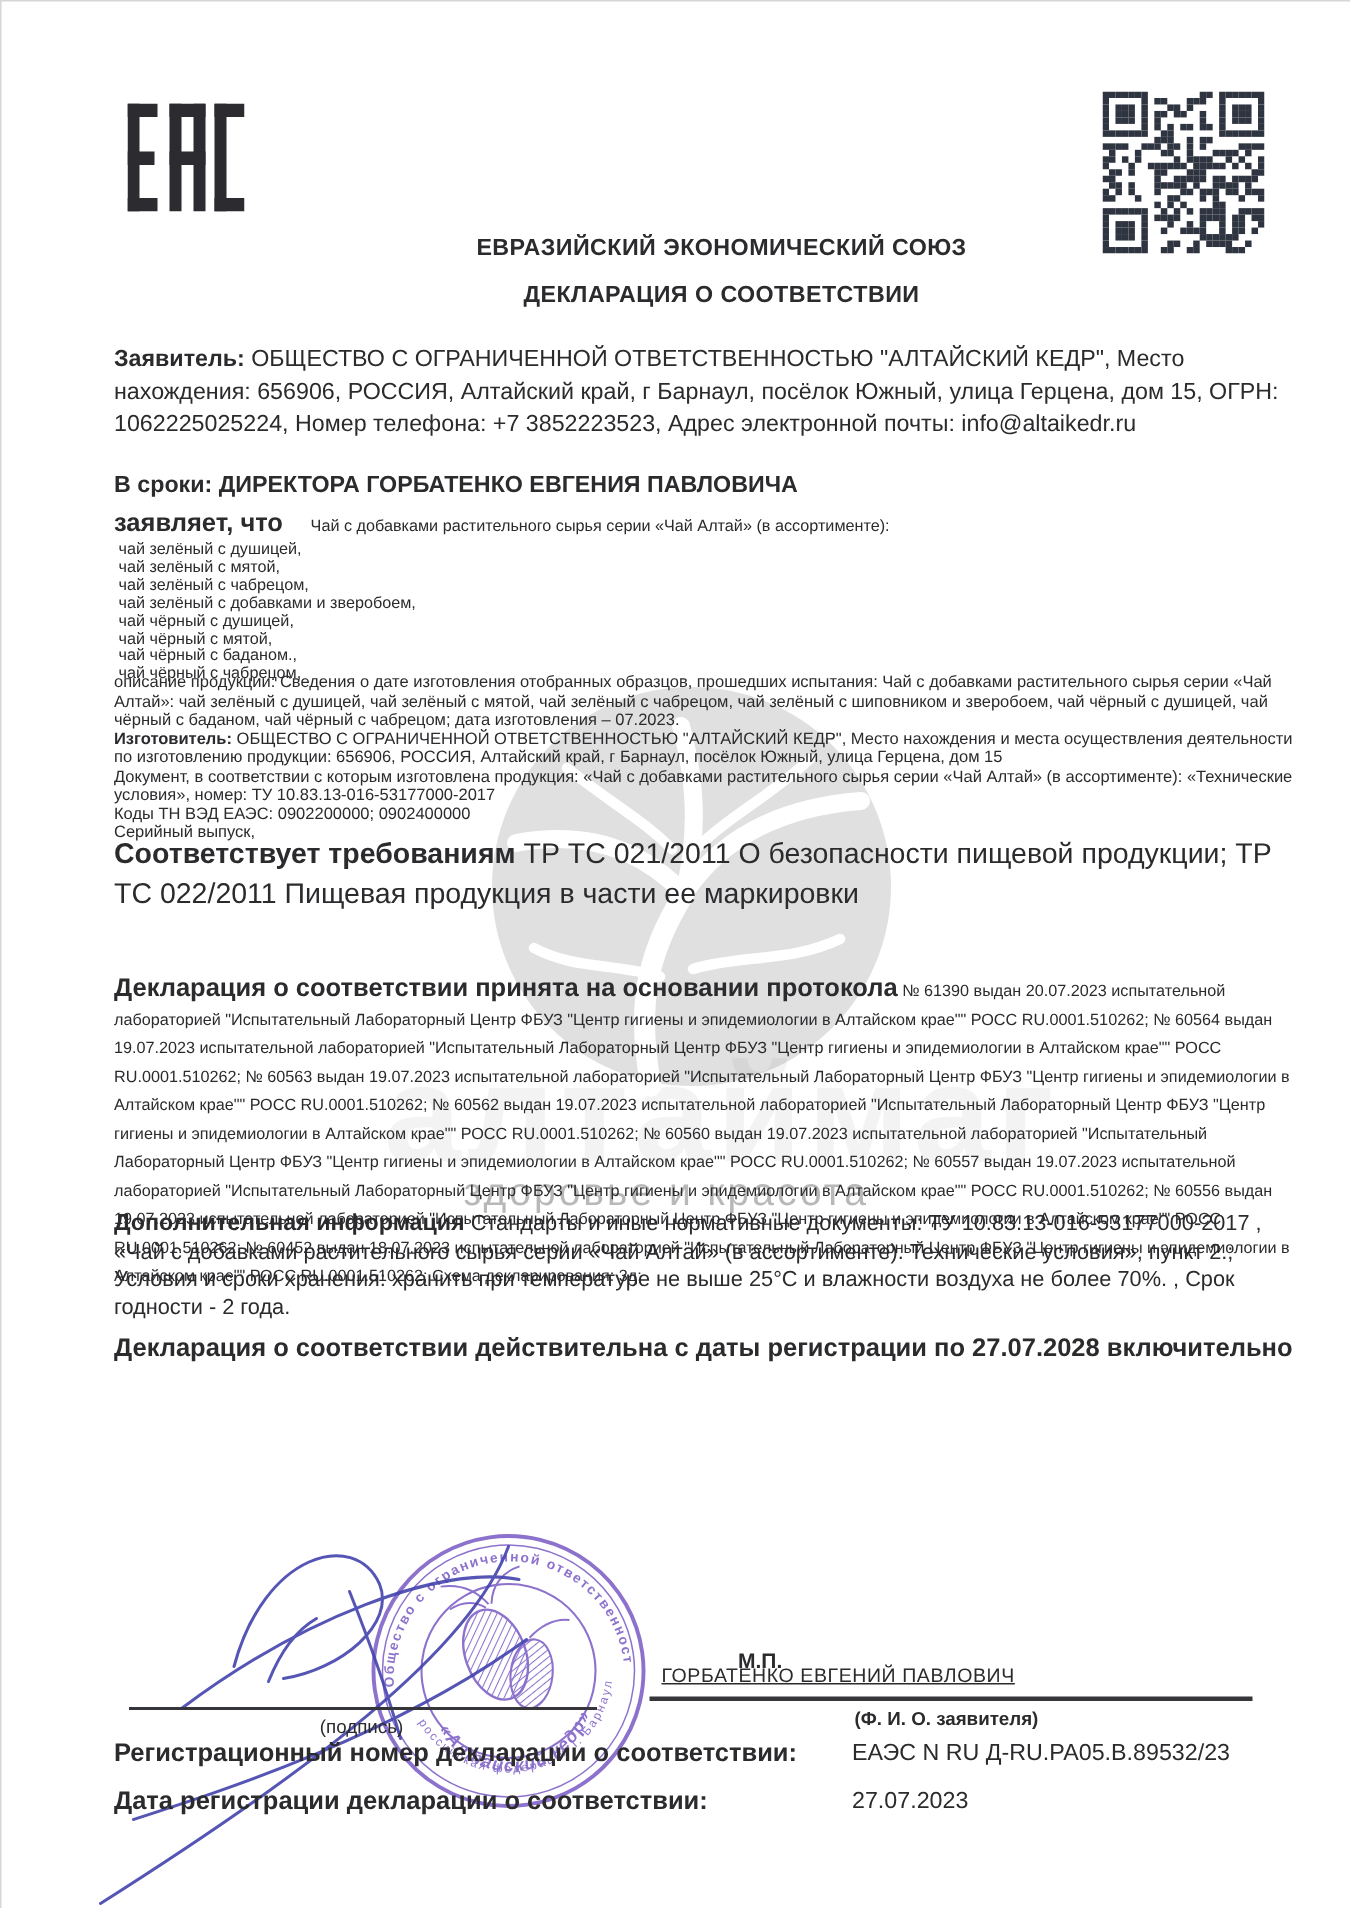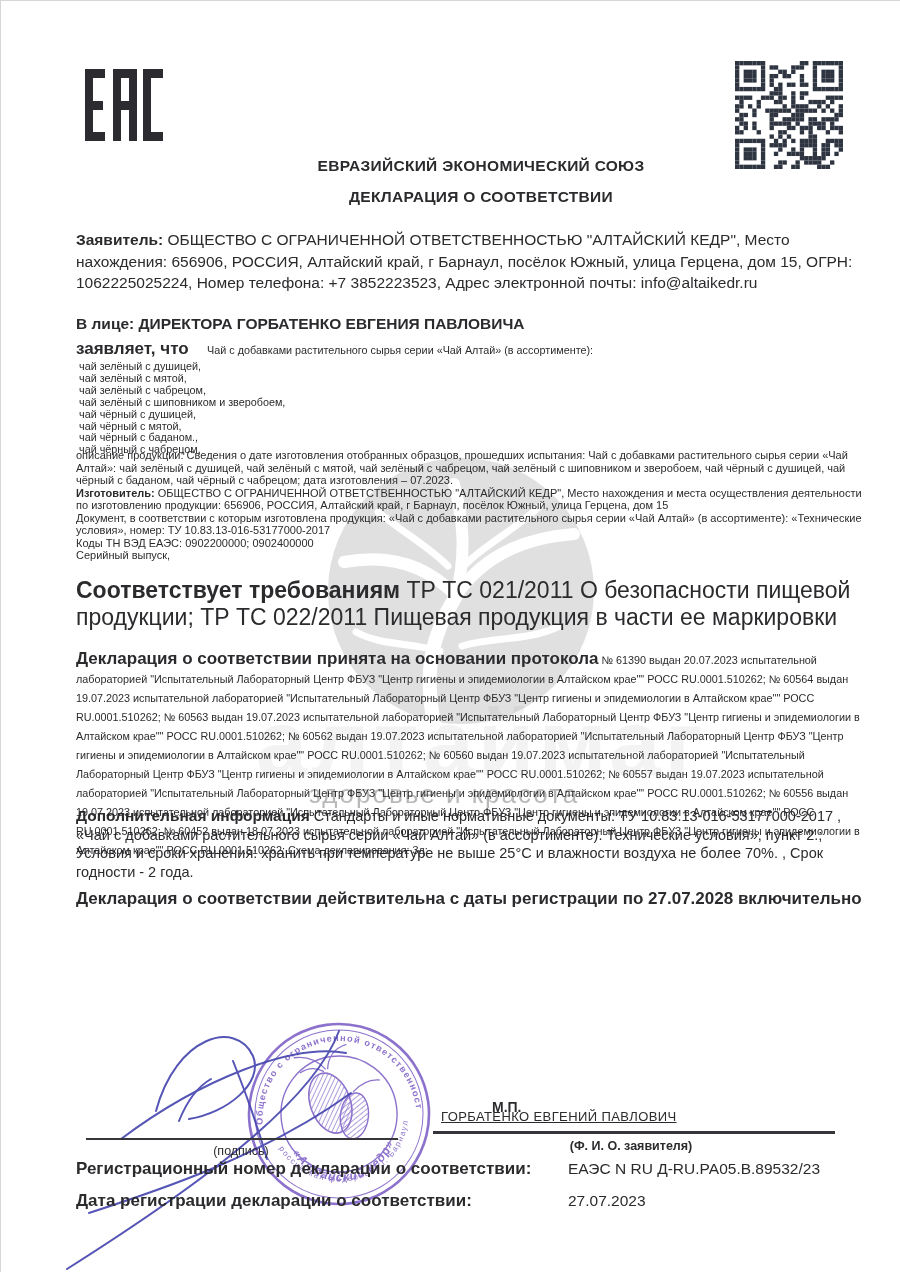--- a/index.html
+++ b/index.html
@@ -379,48 +379,48 @@
       <rect x="21" y="24" width="1" height="1" fill="#2e3440"></rect>
     </svg>
 
   <div class="abs title center" style="left:60px;top:156px;width:840px;">ЕВРАЗИЙСКИЙ ЭКОНОМИЧЕСКИЙ СОЮЗ</div>
   <div class="abs title center" style="left:60px;top:187px;width:840px;">ДЕКЛАРАЦИЯ О СООТВЕТСТВИИ</div>
 
   <div class="abs body-text" style="left:75px;top:228px;">
     <span class="b">Заявитель:</span><span> ОБЩЕСТВО С ОГРАНИЧЕННОЙ ОТВЕТСТВЕННОСТЬЮ "АЛТАЙСКИЙ КЕДР", Место нахождения: 656906, РОССИЯ, Алтайский край, г Барнаул, посёлок Южный, улица Герцена, дом 15, ОГРН: 1062225025224, Номер телефона: +7 3852223523, Адрес электронной почты: info@altaikedr.ru</span>
   </div>
   <div class="abs body-text b" style="left:75px;top:312px;">
-    <span>В лице:</span><span> ДИРЕКТОРА ГОРБАТЕНКО ЕВГЕНИЯ ПАВЛОВИЧА</span>
+    <span>В сроки:</span><span> ДИРЕКТОРА ГОРБАТЕНКО ЕВГЕНИЯ ПАВЛОВИЧА</span>
   </div>
 
   <div class="abs" style="left:75px;top:338px;width:790px;">
     <span class="h17">заявляет, что</span>
     <span class="tiny-list" style="margin-left:14px;">Чай с добавками растительного сырья серии «Чай Алтай» (в ассортименте):</span>
   </div>
 
   <div class="abs tiny-list" style="left:78px;top:360px;width:500px;">
     <div>чай зелёный с душицей,</div>
     <div>чай зелёный с мятой,</div>
     <div>чай зелёный с чабрецом,</div>
-    <div>чай зелёный с шиповником и зверобоем,</div>
+    <div>чай зелёный с добавками и зверобоем,</div>
     <div>чай чёрный с душицей,</div>
     <div>чай чёрный с мятой,</div>
     <div>чай чёрный с баданом.,</div>
     <div>чай чёрный с чабрецом,</div>
   </div>
 
   <div class="abs small-text" style="left:75px;top:448px;">
     <div><span>описание продукции: Сведения о дате изготовления отобранных образцов, прошедших испытания: Чай с добавками растительного сырья серии «Чай Алтай»: чай зелёный с душицей, чай зелёный с мятой, чай зелёный с чабрецом, чай зелёный с шиповником и зверобоем, чай чёрный с душицей, чай чёрный с баданом, чай чёрный с чабрецом; дата изготовления – 07.2023.</span></div>
     <div><span class="b">Изготовитель:</span><span> ОБЩЕСТВО С ОГРАНИЧЕННОЙ ОТВЕТСТВЕННОСТЬЮ "АЛТАЙСКИЙ КЕДР", Место нахождения и места осуществления деятельности по изготовлению продукции: 656906, РОССИЯ, Алтайский край, г Барнаул, посёлок Южный, улица Герцена, дом 15</span></div>
     <div><span>Документ, в соответствии с которым изготовлена продукция: «Чай с добавками растительного сырья серии «Чай Алтай» (в ассортименте): «Технические условия», номер: ТУ 10.83.13-016-53177000-2017</span></div>
     <div><span>Коды ТН ВЭД ЕАЭС: 0902200000; 0902400000</span></div>
     <div><span>Серийный выпуск,</span></div>
   </div>
 
-  <div class="abs" style="left:75px;top:576px;width:788px;font-size:23px;line-height:27px;">
+  <div class="abs" style="left:75px;top:555px;width:788px;font-size:19px;line-height:27px;">
     <span class="b">Соответствует требованиям</span><span> ТР ТС 021/2011 О безопасности пищевой продукции; ТР ТС 022/2011 Пищевая продукция в части ее маркировки</span>
   </div>
 
   <div class="abs" style="left:75px;top:648px;width:790px;">
     <span class="h17">Декларация о соответствии принята на основании протокола</span><span class="protocol-body"> № 61390  выдан 20.07.2023  испытательной лабораторией "Испытательный Лабораторный Центр ФБУЗ "Центр гигиены и эпидемиологии в Алтайском крае"" РОСС RU.0001.510262; № 60564 выдан 19.07.2023  испытательной лабораторией "Испытательный Лабораторный Центр ФБУЗ "Центр гигиены и эпидемиологии в Алтайском крае"" РОСС RU.0001.510262; № 60563 выдан 19.07.2023  испытательной лабораторией "Испытательный Лабораторный Центр ФБУЗ "Центр гигиены и эпидемиологии в Алтайском крае"" РОСС RU.0001.510262; № 60562  выдан 19.07.2023  испытательной лабораторией "Испытательный Лабораторный Центр ФБУЗ "Центр гигиены и эпидемиологии в Алтайском крае"" РОСС RU.0001.510262; № 60560  выдан 19.07.2023  испытательной лабораторией "Испытательный Лабораторный Центр ФБУЗ "Центр гигиены и эпидемиологии в Алтайском крае"" РОСС RU.0001.510262; № 60557  выдан 19.07.2023  испытательной лабораторией "Испытательный Лабораторный Центр ФБУЗ "Центр гигиены и эпидемиологии в Алтайском крае"" РОСС RU.0001.510262; № 60556  выдан 19.07.2023  испытательной лабораторией "Испытательный Лабораторный Центр ФБУЗ "Центр гигиены и эпидемиологии в Алтайском крае"" РОСС RU.0001.510262; № 60452  выдан 18.07.2023  испытательной лабораторией "Испытательный Лабораторный Центр ФБУЗ "Центр гигиены и эпидемиологии в Алтайском крае"" РОСС RU.0001.510262; Схема декларирования: 3д;</span>
   </div>
 
   <div class="abs addl" style="left:75px;top:806px;">
     <span class="b" style="font-size:15.5px;">Дополнительная информация</span><span> Стандарты и иные нормативные документы: ТУ 10.83.13-016-53177000-2017 , «Чай с добавками растительного сырья серии «Чай Алтай» (в ассортименте). Технические условия», пункт 2.; Условия и сроки хранения: хранить при температуре не выше 25°С и влажности воздуха не более 70%. , Срок годности - 2 года.</span>
   </div>

